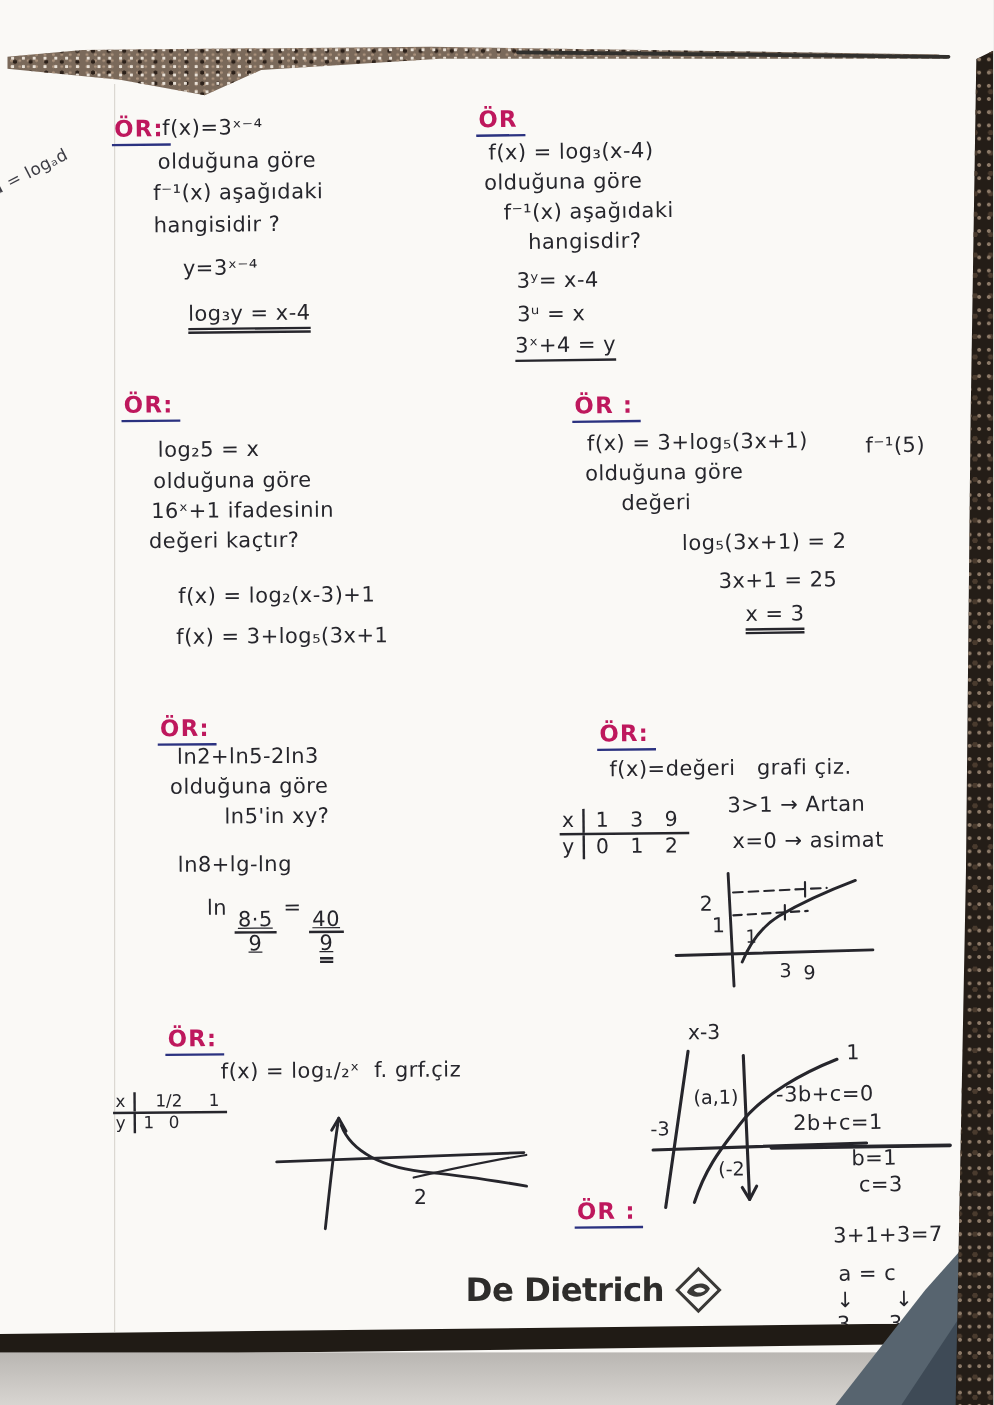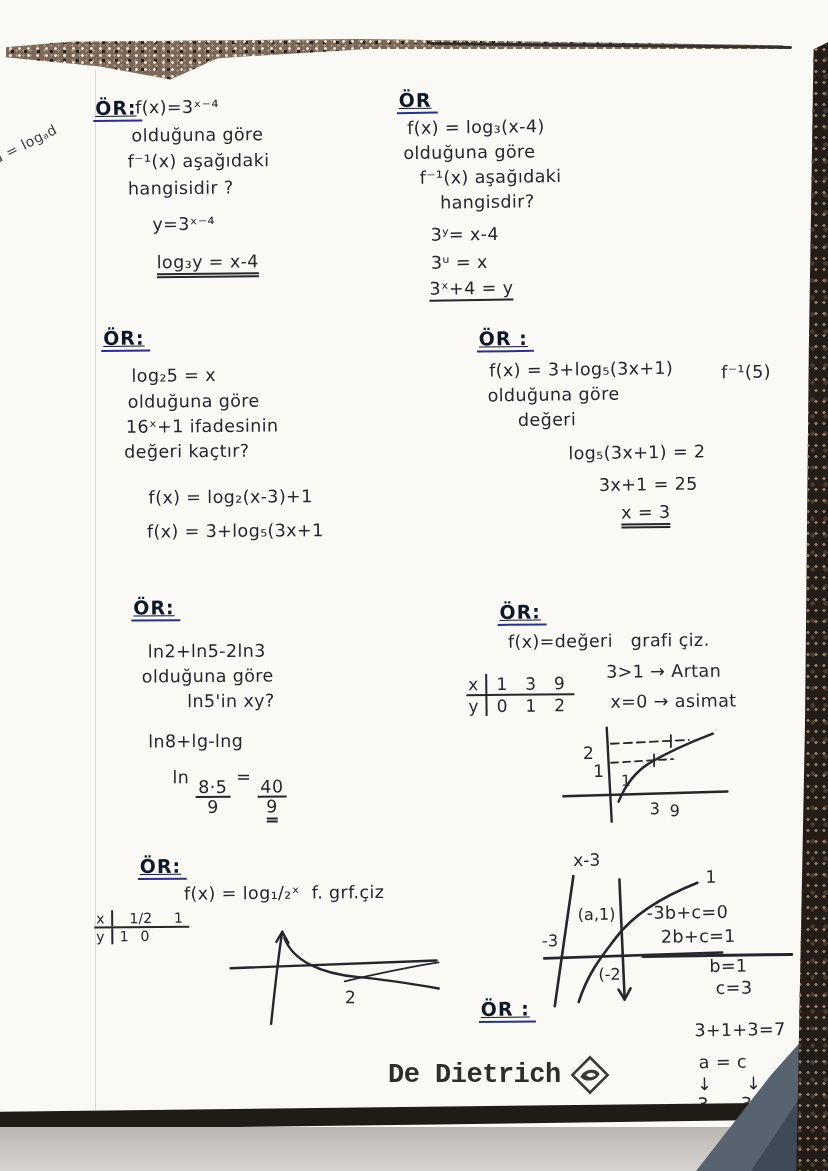--- a/index.html
+++ b/index.html
@@ -26,37 +26,37 @@
   .bottomgray{position:absolute;left:0;top:1127px;width:828px;height:44px;
         background:linear-gradient(#b9b6b2,#d8d5d1);}
   .cover{position:absolute;right:0;bottom:0;width:150px;height:160px;background:#57646f;
         clip-path:polygon(100% 0%,100% 100%,12% 100%,62% 40%);}
   .cover2{position:absolute;right:0;bottom:0;width:110px;height:120px;background:#3e4a56;
         clip-path:polygon(100% 8%,100% 100%,30% 100%,72% 42%);}
   .crease{position:absolute;left:95px;top:70px;width:1px;height:1040px;background:rgba(140,133,120,.28);}
   
   .blk{position:absolute;}
   .hdr{display:inline-block;font-weight:bold;font-size:19px;letter-spacing:1px;
-       color:#0f172a;border-bottom:2.5px solid #2b3280;padding:0 6px 1px 2px;text-decoration:underline;}
+       color:#be185d;border-bottom:2.5px solid #2b3280;padding:0 6px 1px 2px;}
   .line{font-size:17.5px;letter-spacing:.4px;white-space:nowrap;}
   .u1{display:inline-block;border-bottom:2.5px solid #26262c;padding-bottom:1px;}
   .u2{display:inline-block;border-bottom:5px double #26262c;padding-bottom:1px;}
-  .frac{display:inline-flex;flex-direction:column;align-items:center;vertical-align:-10px;line-height:1.05;}
+  .frac{display:inline-flex;flex-direction:column;align-items:center;vertical-align:-10px;line-height:1.05;text-decoration:underline;}
   .frac .num{border-bottom:2.5px solid #26262c;padding:0 3px;}
   .htable{display:inline-block;font-size:17px;}
   .trow{display:flex;}
   .trow.top{border-bottom:2.5px solid #26262c;}
   .tlab{border-right:2.5px solid #26262c;padding:0 7px 0 2px;}
   .tcell{padding:0 9px;}
   .sys-rule{position:absolute;height:3px;background:#26262c;border-radius:2px;}
   svg text{font-family:"DejaVu Sans",sans-serif;fill:#26262c;}
   .marginnote{position:absolute;left:-10px;top:136px;transform:rotate(-27deg);
        font-size:14px;color:#3c3c44;letter-spacing:.5px;}
   .footer{position:absolute;left:388px;top:1052px;display:flex;align-items:center;gap:6px;}
-  .brand{font-size:27px;font-weight:bold;color:#2e2d2b;letter-spacing:-0.5px;font-family:Liberation Mono, monospace;}
+  .brand{font-size:27px;font-weight:bold;color:#2e2d2b;letter-spacing:-0.5px;}
 </style>
 </head>
 <body>
 
 <div class="stage">
 
   <div class="tape"></div>
   <div class="topline"></div>
   <div class="crease"></div>
   <div class="marginnote">d = logₐd</div>
@@ -98,21 +98,21 @@
     <div class="line" style="position:absolute;left:244px;top:38px;">f⁻¹(5)</div>
     <div class="line" style="margin:5px 0 0 10px;">olduğuna göre</div>
     <div class="line" style="margin:5px 0 0 40px;">değeri</div>
     <div class="line" style="margin:14px 0 0 90px;">log₅(3x+1) = 2</div>
     <div class="line" style="margin:12px 0 0 120px;">3x+1 = 25</div>
     <div class="line" style="margin:8px 0 0 142px;"><span class="u2">x = 3</span></div>
   </div>
 
   <div class="blk" style="left:132px;top:596px;transform:rotate(-0.4deg);">
     <div class="hdr">ÖR:</div>
-    <div class="line" style="margin:20px 0 0 16px;">ln2+ln5-2ln3</div>
+    <div class="line" style="margin:0 0 0 16px;">ln2+ln5-2ln3</div>
     <div class="line" style="margin:5px 0 0 10px;">olduğuna göre</div>
     <div class="line" style="margin:5px 0 0 44px;text-align:center;">ln5'in xy?</div>
     <div class="line" style="margin:20px 0 0 16px;">ln8+lg-lng</div>
     <div class="line" style="margin:16px 0 0 40px;">
       <span>ln</span>
       <span class="frac">
         <span class="num">8·5</span>
         <span>9</span>
       </span>
       <span>=</span>

